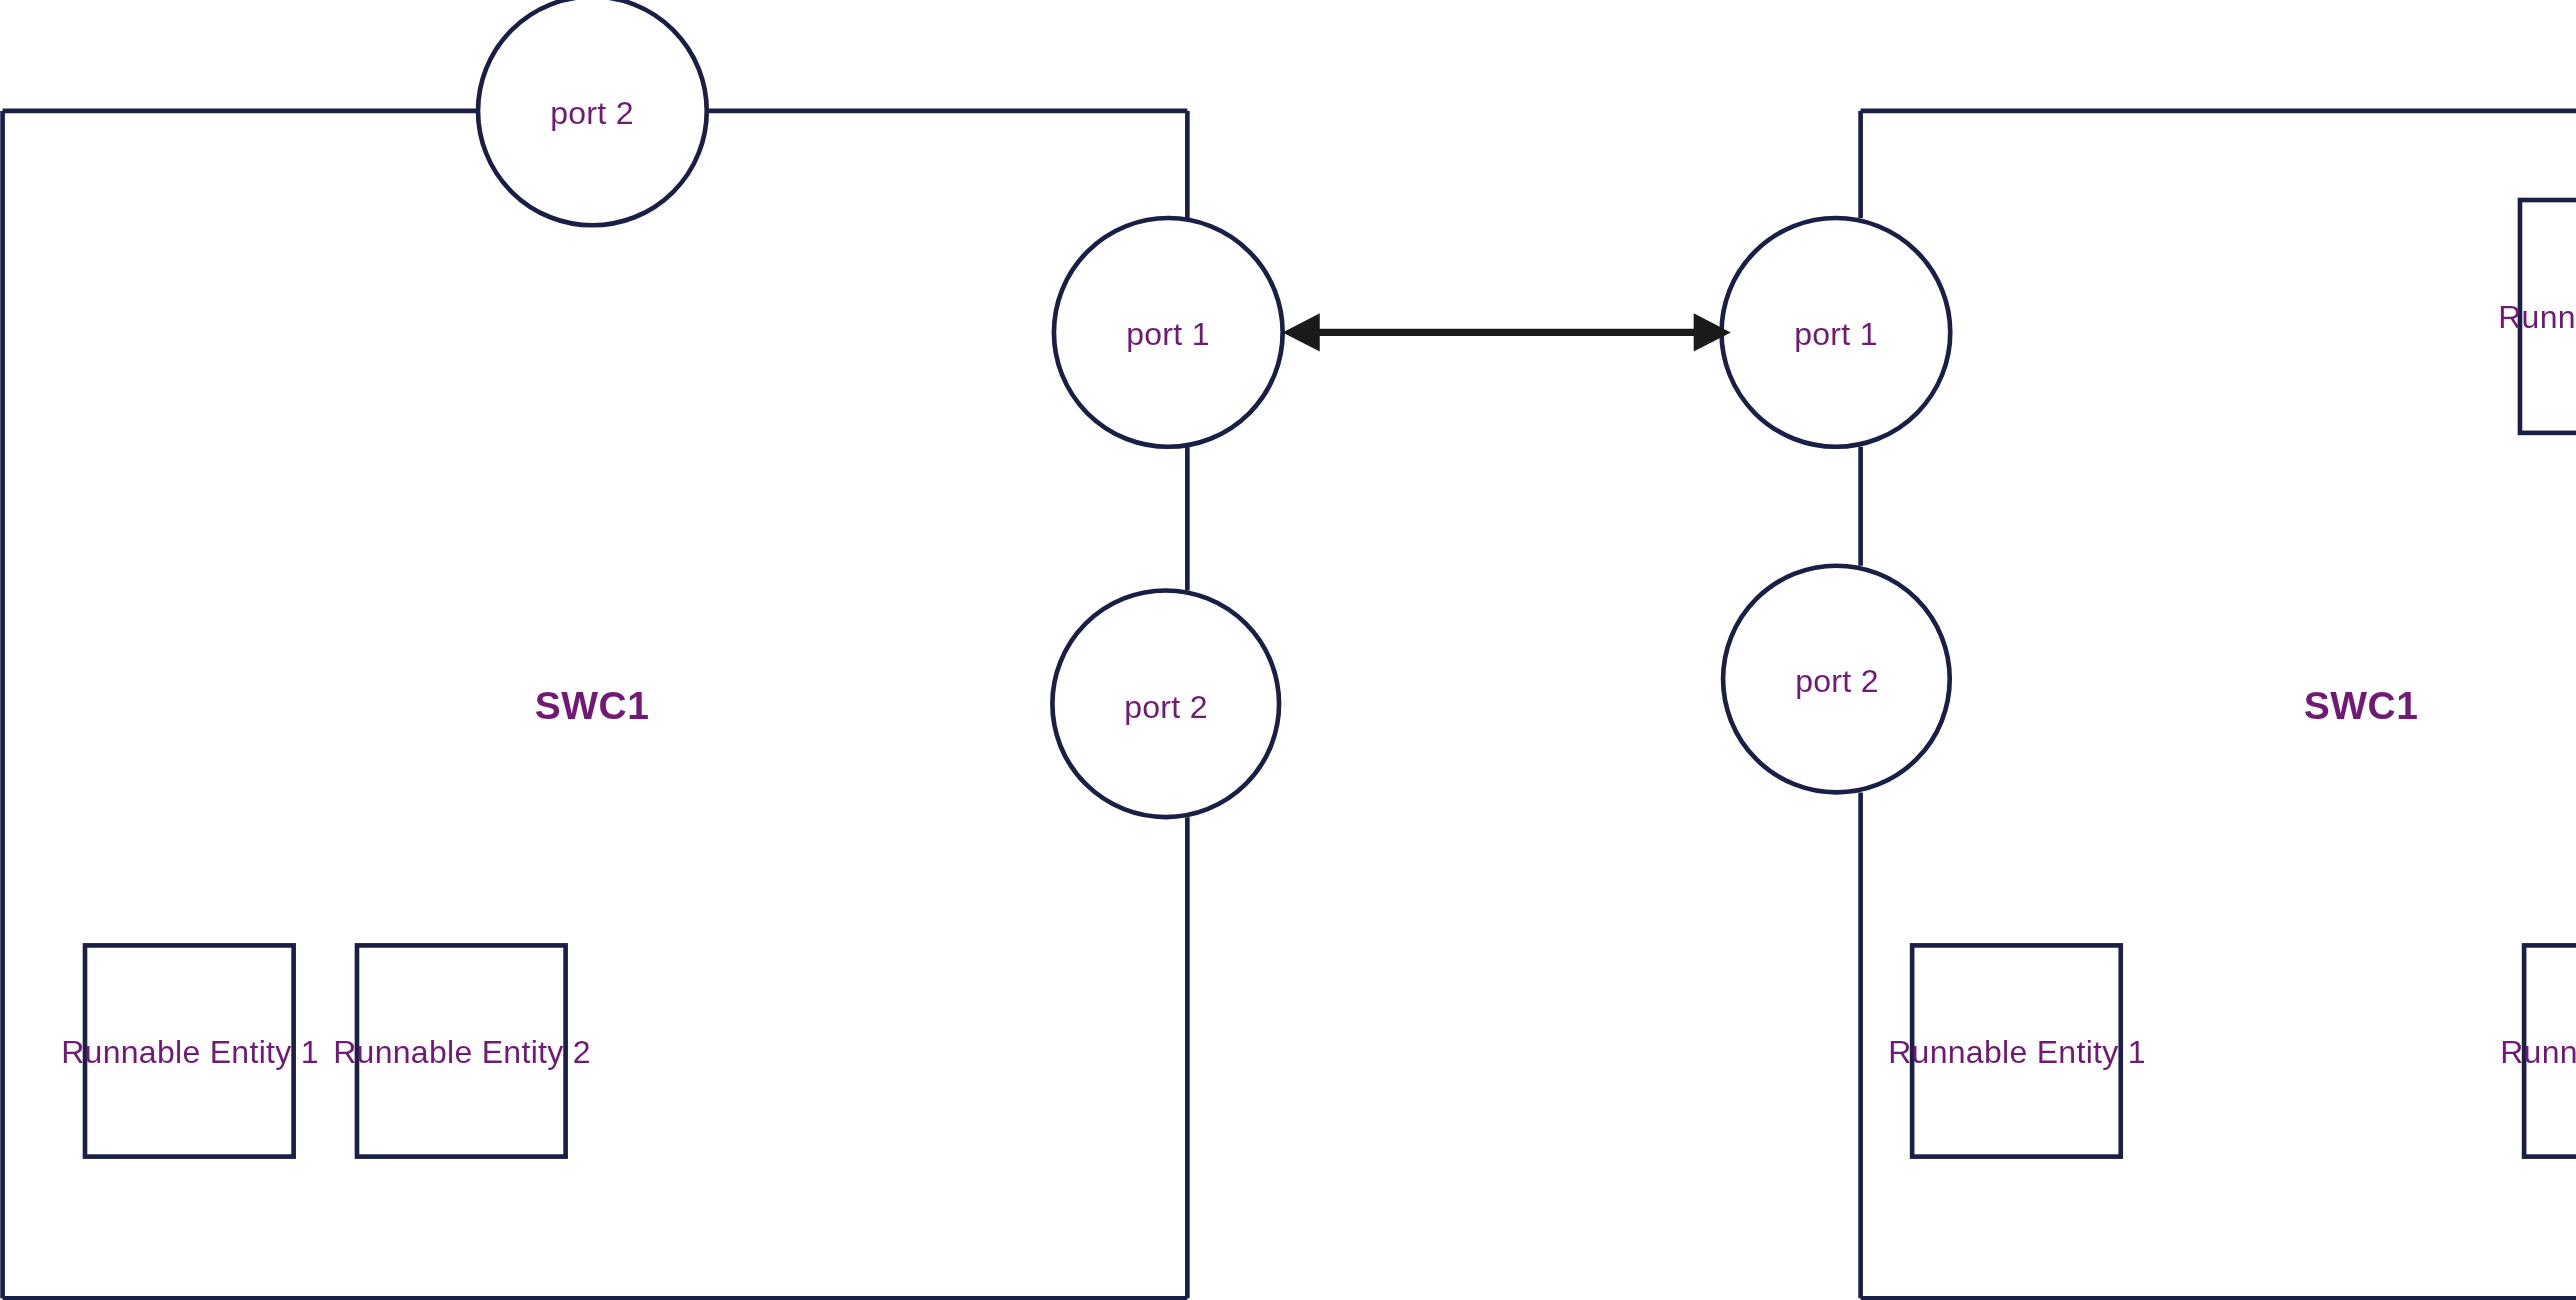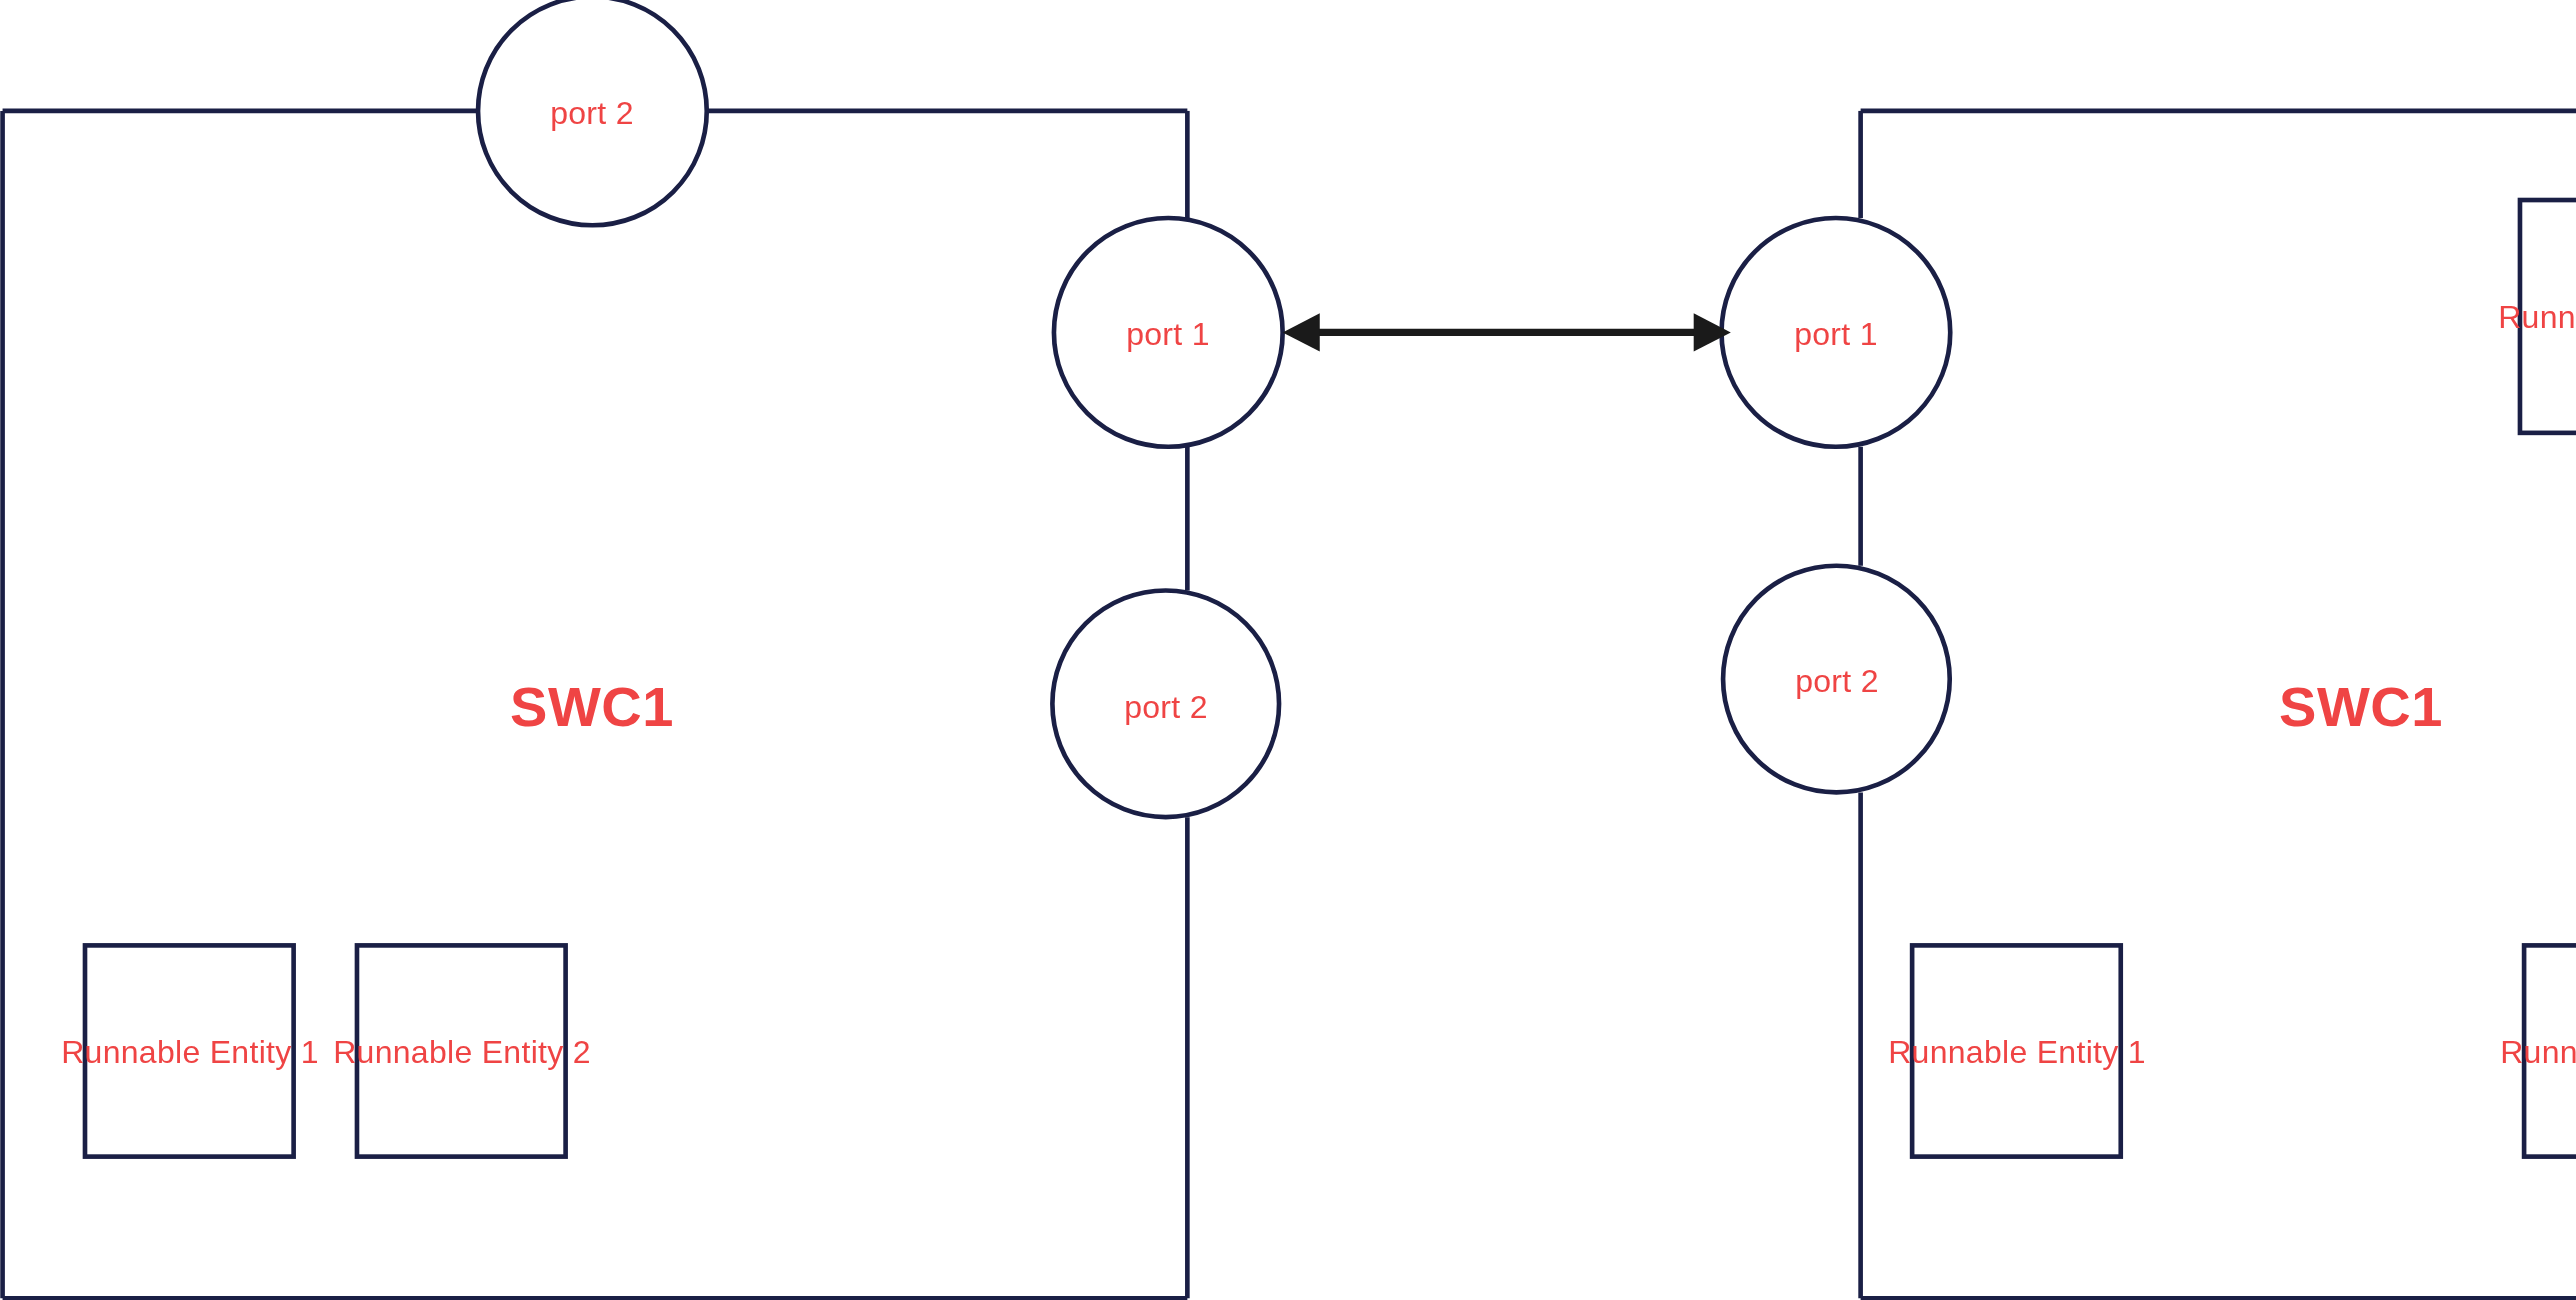--- a/index.html
+++ b/index.html
@@ -43,39 +43,39 @@
   }
   .arrow-head {
     fill: #1a1a1a;
     stroke: none;
   }
   
   .lbl {
     position: absolute;
     margin: 0;
     white-space: nowrap;
-    color: #ef4444;
+    color: #701a75;
     font-family: "Liberation Sans", sans-serif;
     transform: translate(-50%, -50%);
     text-align: center;
     pointer-events: none;
     user-select: none;
   }
   .lbl-port {
     font-size: 32px;
     font-weight: 400;
     letter-spacing: 0.3px;
   }
   .lbl-entity {
     font-size: 32px;
     font-weight: 400;
     letter-spacing: 0.3px;
   }
   .lbl-swc {
-    font-size: 56px;
+    font-size: 39px;
     font-weight: 700;
     letter-spacing: 0.5px;
   }
   .hit {
     position: absolute;
     background: transparent;
   }
   .hit-circle { border-radius: 50%; }
 </style>
 </head>

